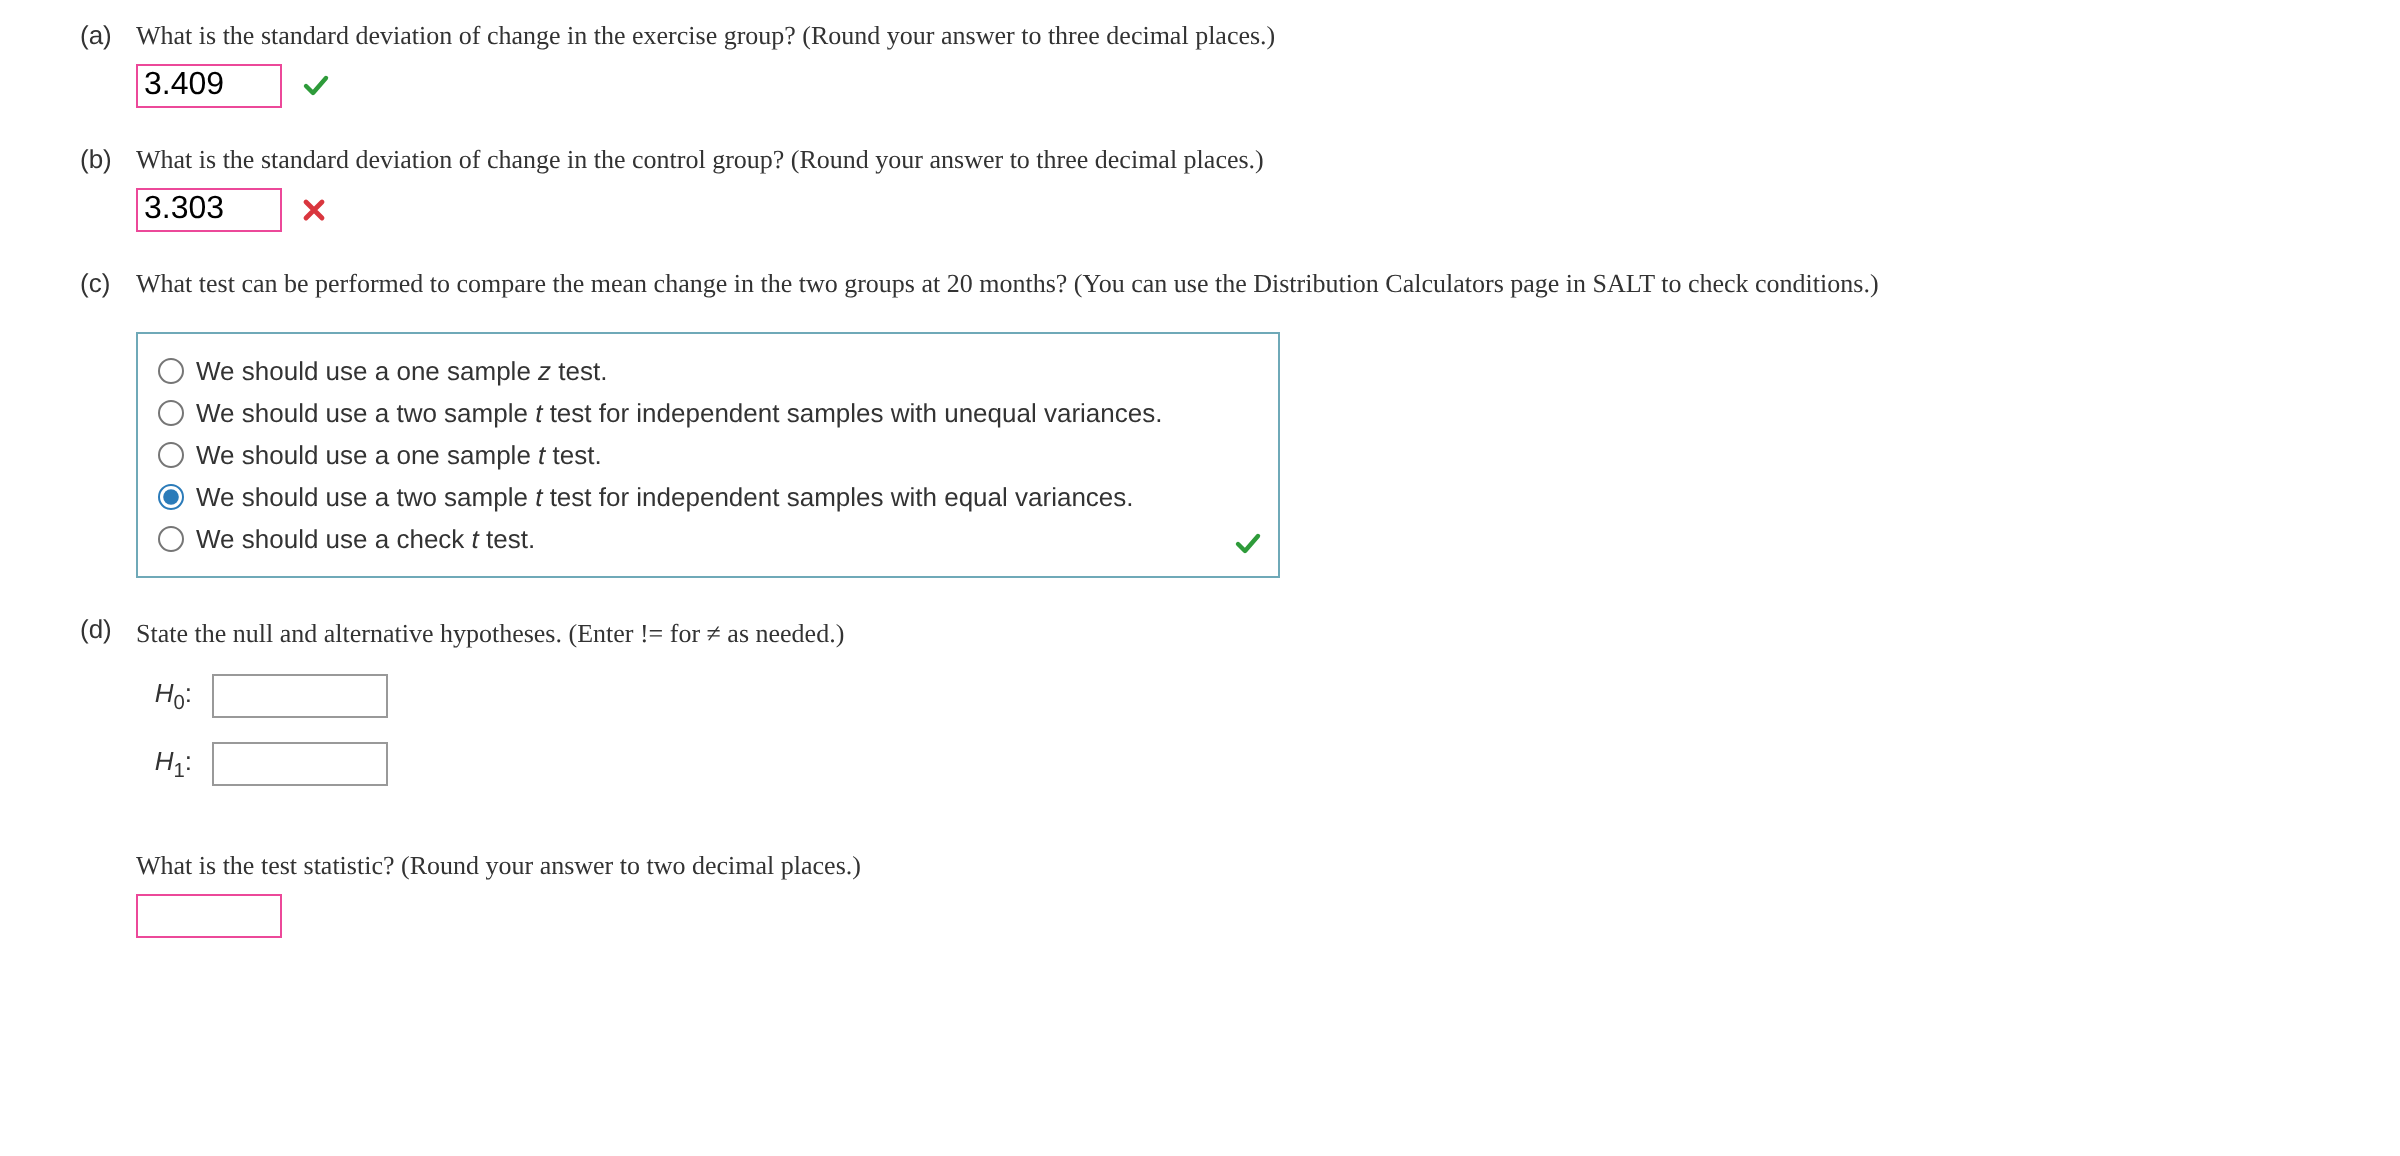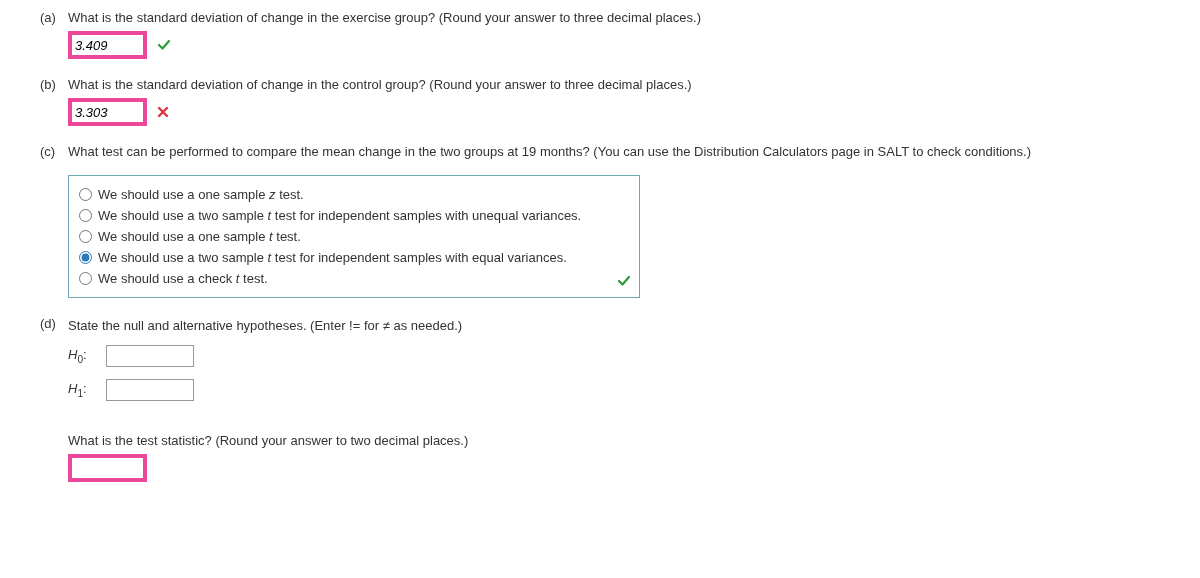--- a/index.html
+++ b/index.html
@@ -17,29 +17,29 @@
   }
   .part-label {
     width: 28px;
     flex-shrink: 0;
   }
   .part-body {
     flex: 1;
   }
   .qtext {
     margin-bottom: 6px;
+    font-family: Liberation Serif, serif;
   }
   input[type="text"].num {
     width: 65px;
     height: 18px;
-    font-size: 13px;
-    border: 4px solid #ec4899;
+    font-size: 16px;
+    border: 1px solid #ec4899;
     padding: 1px 3px;
     vertical-align: middle;
-    font-style: italic;
   }
   input[type="text"].wide {
     width: 80px;
     height: 18px;
     font-size: 12px;
     border: 1px solid #999;
     padding: 1px 3px;
     vertical-align: middle;
   }
   .mark {
@@ -67,20 +67,21 @@
   .box-mark {
     position: absolute;
     right: 8px;
     bottom: 6px;
   }
   .sublabel {
     display: inline-block;
     font-style: italic;
     margin-right: 6px;
     width: 28px;
+    text-align: right;
   }
   .sub {
     font-size: 0.78em;
     vertical-align: sub;
     font-style: normal;
   }
   .h-row { margin: 12px 0 8px 0; }
   .block { margin-top: 32px; }
   .ital { font-style: italic; }
 </style>
@@ -113,21 +114,21 @@
             <path d="M2 2 L10 10 M10 2 L2 10" stroke="#d9363e" stroke-width="2.4" stroke-linecap="round"></path>
           </svg>
       </span>
     </div>
   </div>
 </div>
 
 <div class="part">
   <div class="part-label">(c)</div>
   <div class="part-body">
-    <div class="qtext">What test can be performed to compare the mean change in the two groups at 19 months? (You can use the Distribution Calculators page in SALT to check conditions.)</div>
+    <div class="qtext">What test can be performed to compare the mean change in the two groups at 20 months? (You can use the Distribution Calculators page in SALT to check conditions.)</div>
     <div class="choice-box">
       <div class="choice-row">
         <input type="radio" name="cq" style="">
         <span><span>We should use a one sample </span><span class="ital">z</span><span> test.</span></span>
       </div>
       <div class="choice-row">
         <input type="radio" name="cq" style="">
         <span><span>We should use a two sample </span><span class="ital">t</span><span> test for independent samples with unequal variances.</span></span>
       </div>
       <div class="choice-row">

